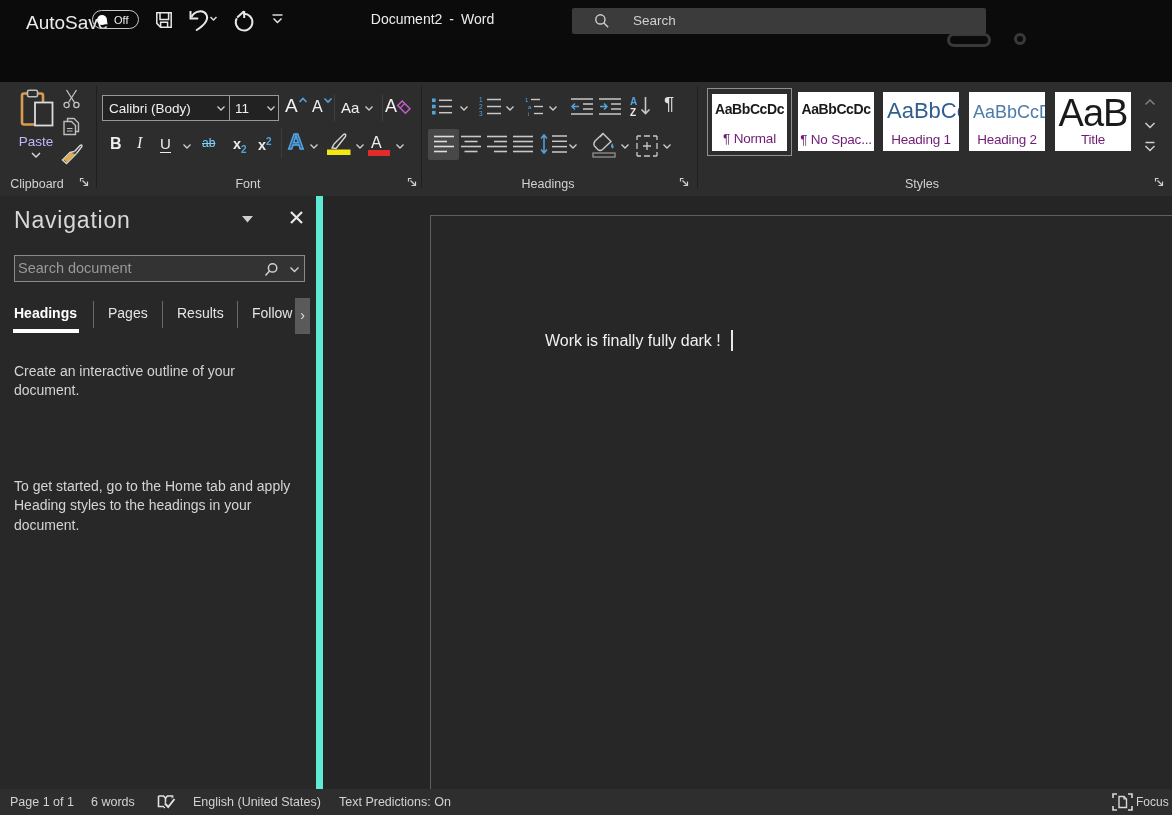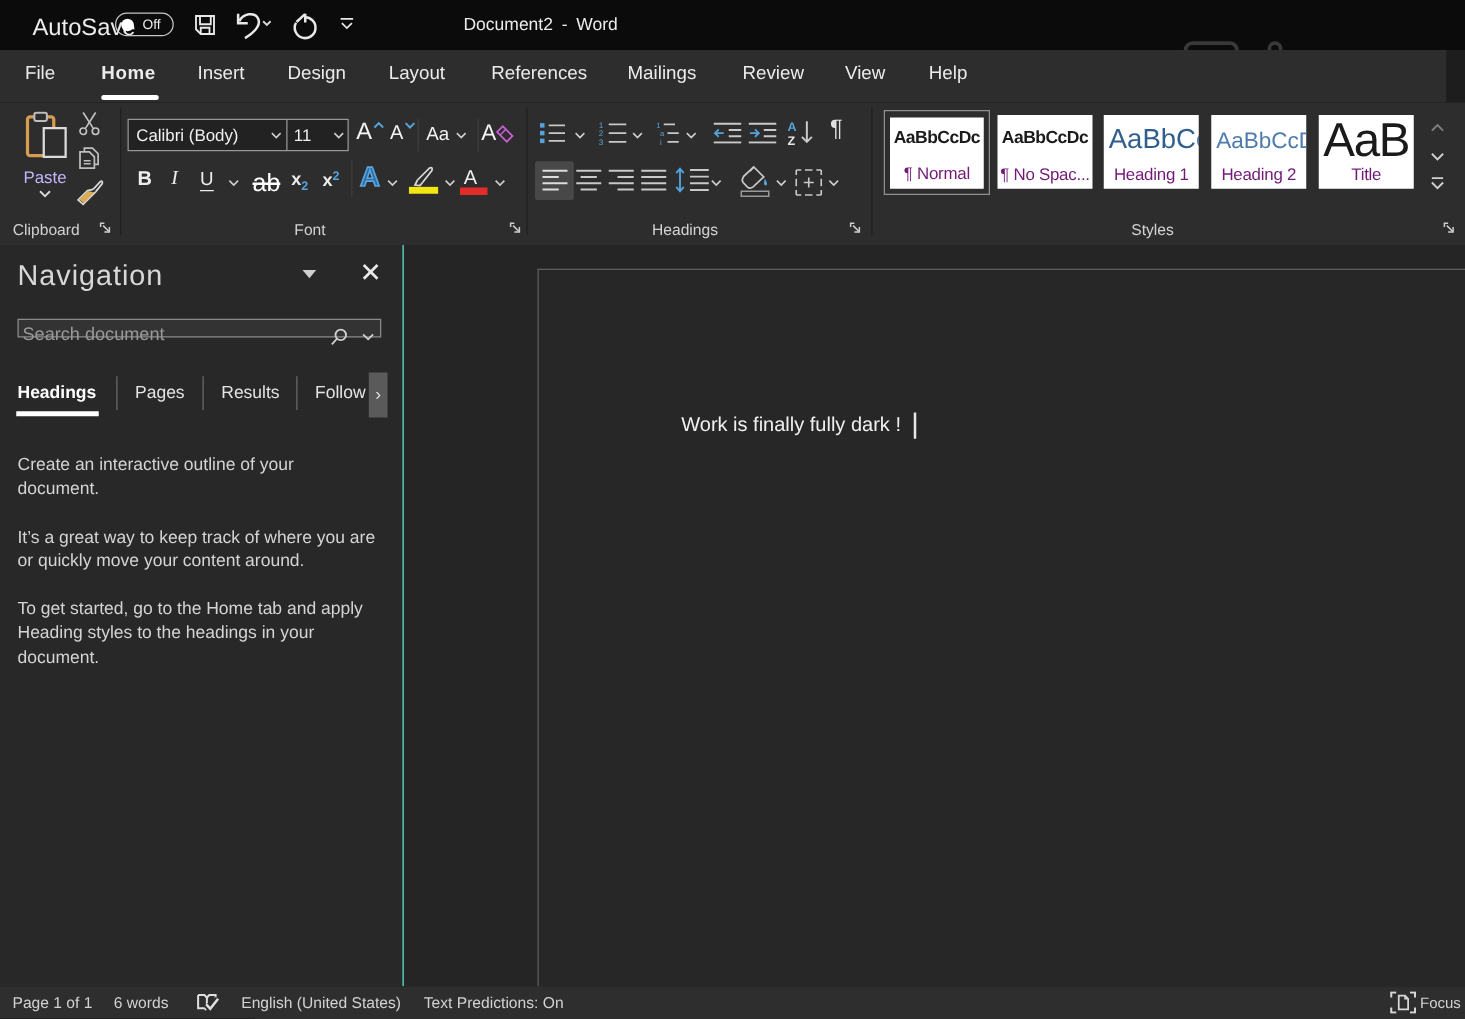--- a/index.html
+++ b/index.html
@@ -39,23 +39,23 @@
 .combotext { position:absolute; top:4.5px; font-size:13.5px; color:#f0f0f0; }
 
 
 .scard { position:absolute; top:10px; width:76px; height:59px; background:#ffffff; overflow:hidden; }
 .scard .l1 { position:absolute; left:0; right:0; text-align:center; color:#1a1a1a; white-space:nowrap; }
 .scard .l2 { position:absolute; left:0; right:0; top:40px; text-align:center; font-size:13.5px; color:#701a75; white-space:nowrap; letter-spacing:-0.2px; }
 #sel-outline { position:absolute; left:707px; top:6px; width:85px; height:68px; border:1.5px solid #909090; }
 
 
 #main { position:absolute; left:0; top:196px; width:1172px; height:593px; background:#252525; }
-#navpane { position:absolute; left:0; top:0; width:323px; height:593px; background:#282828; border-right:1px solid #5eead4; }
+#navpane { position:absolute; left:0; top:0; width:323px; height:593px; background:#282828; border-right:7px solid #5eead4; }
 #navtitle { position:absolute; left:14px; top:11px; font-size:23px; color:#d8d8d8; letter-spacing:0.8px; }
-#navsearch { position:absolute; left:14px; top:59px; width:291px; height:15px; background:#333333; border:1px solid #8a8a8a; }
+#navsearch { position:absolute; left:14px; top:59px; width:291px; height:27px; background:#333333; border:1px solid #8a8a8a; }
 #navsearch .ph { position:absolute; left:3px; top:4px; font-size:14.5px; color:#999999; }
 .ntab { position:absolute; top:109px; font-size:14px; color:#e4e4e4; }
 .ntsep { position:absolute; top:105px; width:1px; height:27px; background:#6a6a6a; }
 #headings-ul { position:absolute; left:13px; top:133px; width:66px; height:4px; background:#ffffff; }
 #navscroll { position:absolute; left:295px; top:102px; width:15px; height:36px; background:#5a5a5a; color:#e0e0e0; font-size:14px; text-align:center; line-height:34px; }
 .npara { position:absolute; left:14px; width:298px; font-size:14px; line-height:19.3px; color:#d4d4d4; }
 
 #canvas { position:absolute; left:324px; top:0; width:796px; height:593px; background:#252525; }
 #page { position:absolute; left:106px; top:19px; width:742px; height:574px; background:#272727; border-left:1px solid #5f5f5f; border-top:1px solid #5f5f5f; }
 #pagetext { position:absolute; left:114px; top:116px; font-size:16px; color:#f0f0f0; }
@@ -106,36 +106,33 @@
         <svg width="15" height="16" viewBox="0 0 15 16">
           <g fill="none" stroke="#e8e8e8" stroke-width="1.4">
             <path d="M2.5 5 H12.5"></path>
             <polyline points="3.5,8.5 7.5,12.5 11.5,8.5"></polyline>
           </g>
         </svg>
       </span>
     <div id="doctitle">Document2 - Word</div>
     <div class="peek" style="left:947px;top:33px;width:44px;height:14px;border-radius:8px;"></div>
     <div class="peek" style="left:1014px;top:33px;width:12px;height:12px;border-radius:50%;"></div>
+    <div id="searchbox">
+      <span id="i-search" style="position:absolute;left:22px;top:5px;">
+          <svg width="16" height="16" viewBox="0 0 16 16">
+            <g fill="none" stroke="#cfcfcf" stroke-width="1.4">
+              <circle cx="6.4" cy="6.4" r="4.6"></circle>
+              <path d="M9.9 9.9 L14.2 14.2"></path>
+            </g>
+          </svg>
+        </span>
+      <span class="stext">Search</span>
+    </div>
   </div>
 
-  <div id="menurow">
-    <span class="mitem" style="left:20px;">File</span>
-    <span class="mitem" style="left:81px;font-weight:bold;letter-spacing:0.5px;">Home</span>
-    <span class="mitem" style="left:158px;">Insert</span>
-    <span class="mitem" style="left:230px;">Design</span>
-    <span class="mitem" style="left:311px;">Layout</span>
-    <span class="mitem" style="left:393px;">References</span>
-    <span class="mitem" style="left:502px;">Mailings</span>
-    <span class="mitem" style="left:594px;">Review</span>
-    <span class="mitem" style="left:676px;">View</span>
-    <span class="mitem" style="left:743px;">Help</span>
-    <div id="home-underline"></div>
-    <div style="position:absolute;right:0;top:0;width:15px;height:42px;background:#1d1d1d;"></div>
-  </div>
 
   <div id="ribbon">
     <div class="gsep" style="left:96px;"></div>
     <div class="gsep" style="left:421px;"></div>
     <div class="gsep" style="left:697px;"></div>
 
     <div id="g-clipboard"></div>
     <svg class="abs" style="left:20px;top:7px;" width="36" height="40" viewBox="0 0 36 40">
       <rect x="2" y="4.5" width="21" height="31" rx="2" fill="none" stroke="#d89c4e" stroke-width="2.6"></rect>
       <rect x="7.5" y="1.2" width="10" height="6.5" rx="1.5" fill="#2d2d2d" stroke="#bdbdbd" stroke-width="1.6"></rect>
@@ -214,21 +211,21 @@
           <path d="M6 5 V11.5" stroke="#c65fd2" stroke-width="1.2"></path>
         </g>
       </svg>
 
     <span class="abs" style="left:110px;top:53px;font-size:16px;font-weight:bold;color:#ededed;">B</span>
     <span class="abs" style="left:137px;top:52px;font-size:16px;font-style:italic;font-family:'Liberation Serif',serif;color:#ededed;">I</span>
     <span class="abs" style="left:160px;top:53px;font-size:15px;color:#ededed;border-bottom:1.5px solid #ededed;">U</span>
     <svg class="abs" style="left:182px;top:61px;" width="10" height="7" viewBox="0 0 10 7">
         <polyline points="1.5,1.5 5,5 8.5,1.5" fill="none" stroke="#d0d0d0" stroke-width="1.3"></polyline>
       </svg>
-    <span class="abs" style="left:202px;top:54px;font-size:20px;color:#ffffff;text-decoration:line-through;">ab</span>
+    <span class="abs" style="left:202px;top:54px;font-size:12px;color:#7dd3fc;text-decoration:line-through;">ab</span>
     <span class="abs" style="left:233px;top:54px;font-size:14.5px;font-weight:600;color:#ededed;">x<span style="font-size:10px;color:#56a3dc;vertical-align:-4px;">2</span></span>
     <span class="abs" style="left:258px;top:54px;font-size:14.5px;font-weight:600;color:#ededed;">x<span style="font-size:10px;color:#56a3dc;vertical-align:5px;">2</span></span>
     <div class="abs" style="left:281px;top:46px;width:1px;height:30px;background:#3d3d3d;"></div>
 
     <span class="abs" style="left:288px;top:47px;font-size:22px;font-weight:bold;color:#2d6da8;-webkit-text-stroke:1.3px #5aa7e0;">A</span>
     <svg class="abs" style="left:309px;top:61px;" width="10" height="7" viewBox="0 0 10 7">
         <polyline points="1.5,1.5 5,5 8.5,1.5" fill="none" stroke="#d0d0d0" stroke-width="1.3"></polyline>
       </svg>
 
     <svg class="abs" style="left:327px;top:49px;" width="26" height="26" viewBox="0 0 26 26">
@@ -475,21 +472,20 @@
       <span class="ntab" style="left:14px;font-weight:bold;color:#ffffff;">Headings</span>
       <span class="ntab" style="left:108px;">Pages</span>
       <span class="ntab" style="left:177px;">Results</span>
       <span class="ntab" style="left:252px;">Follow</span>
       <div class="ntsep" style="left:93px;"></div>
       <div class="ntsep" style="left:162px;"></div>
       <div class="ntsep" style="left:237px;"></div>
       <div id="headings-ul"></div>
       <div id="navscroll">›</div>
       <div class="npara" style="top:166px;">Create an interactive outline of your<br>document.</div>
-      <div class="npara" style="top:224px;">It’s a great way to keep track of where you are<br>or quickly move your content around.</div>
       <div class="npara" style="top:281px;">To get started, go to the Home tab and apply<br>Heading styles to the headings in your<br>document.</div>
     </div>
     <div id="canvas">
       <div id="page">
         <span id="pagetext">Work is finally fully dark !</span>
         <span id="cursor"></span>
       </div>
     </div>
   </div>
 

